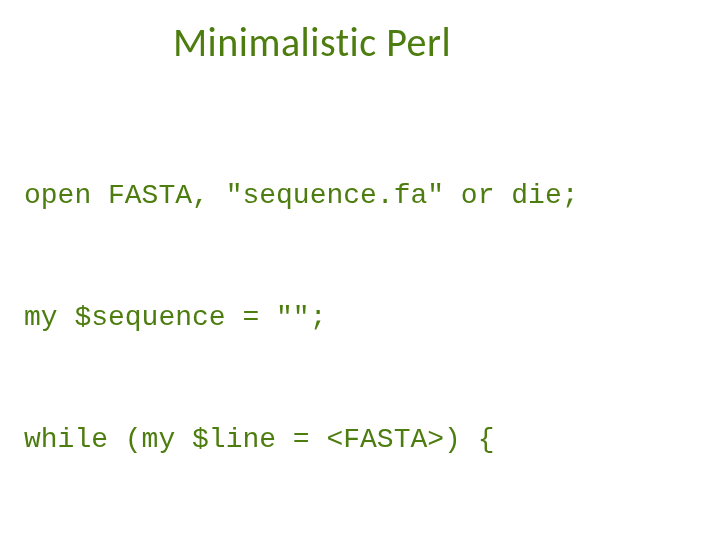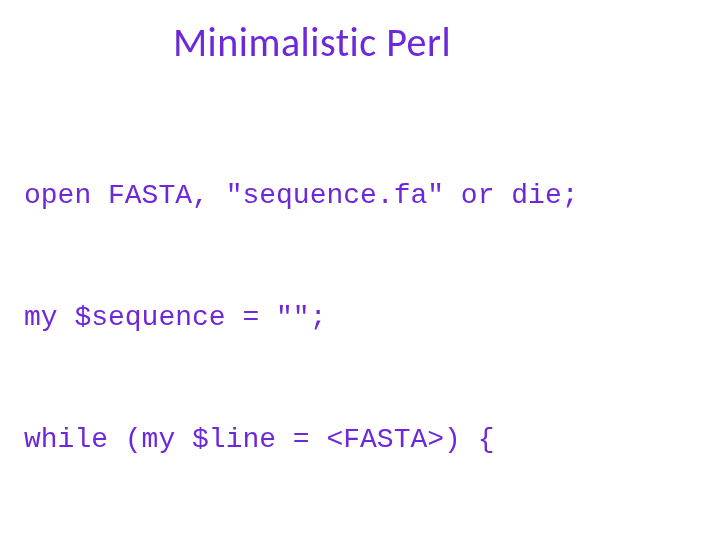--- a/index.html
+++ b/index.html
@@ -9,21 +9,21 @@
     height: 540px;
     background: #ffffff;
     overflow: hidden;
   }
   .slide {
     width: 624px;
     height: 540px;
     box-sizing: border-box;
     padding: 18px 28px 0 28px;
     font-family: Calibri, Arial, sans-serif;
-    color: #6d28d9;
+    color: #4d7c0f;
   }
   .title {
     text-align: center;
     font-size: 40px;
     font-weight: 400;
     margin: 0 0 28px 0;
     letter-spacing: 0.5px;
   }
   .code {
     font-family: "Courier New", Courier, monospace;

